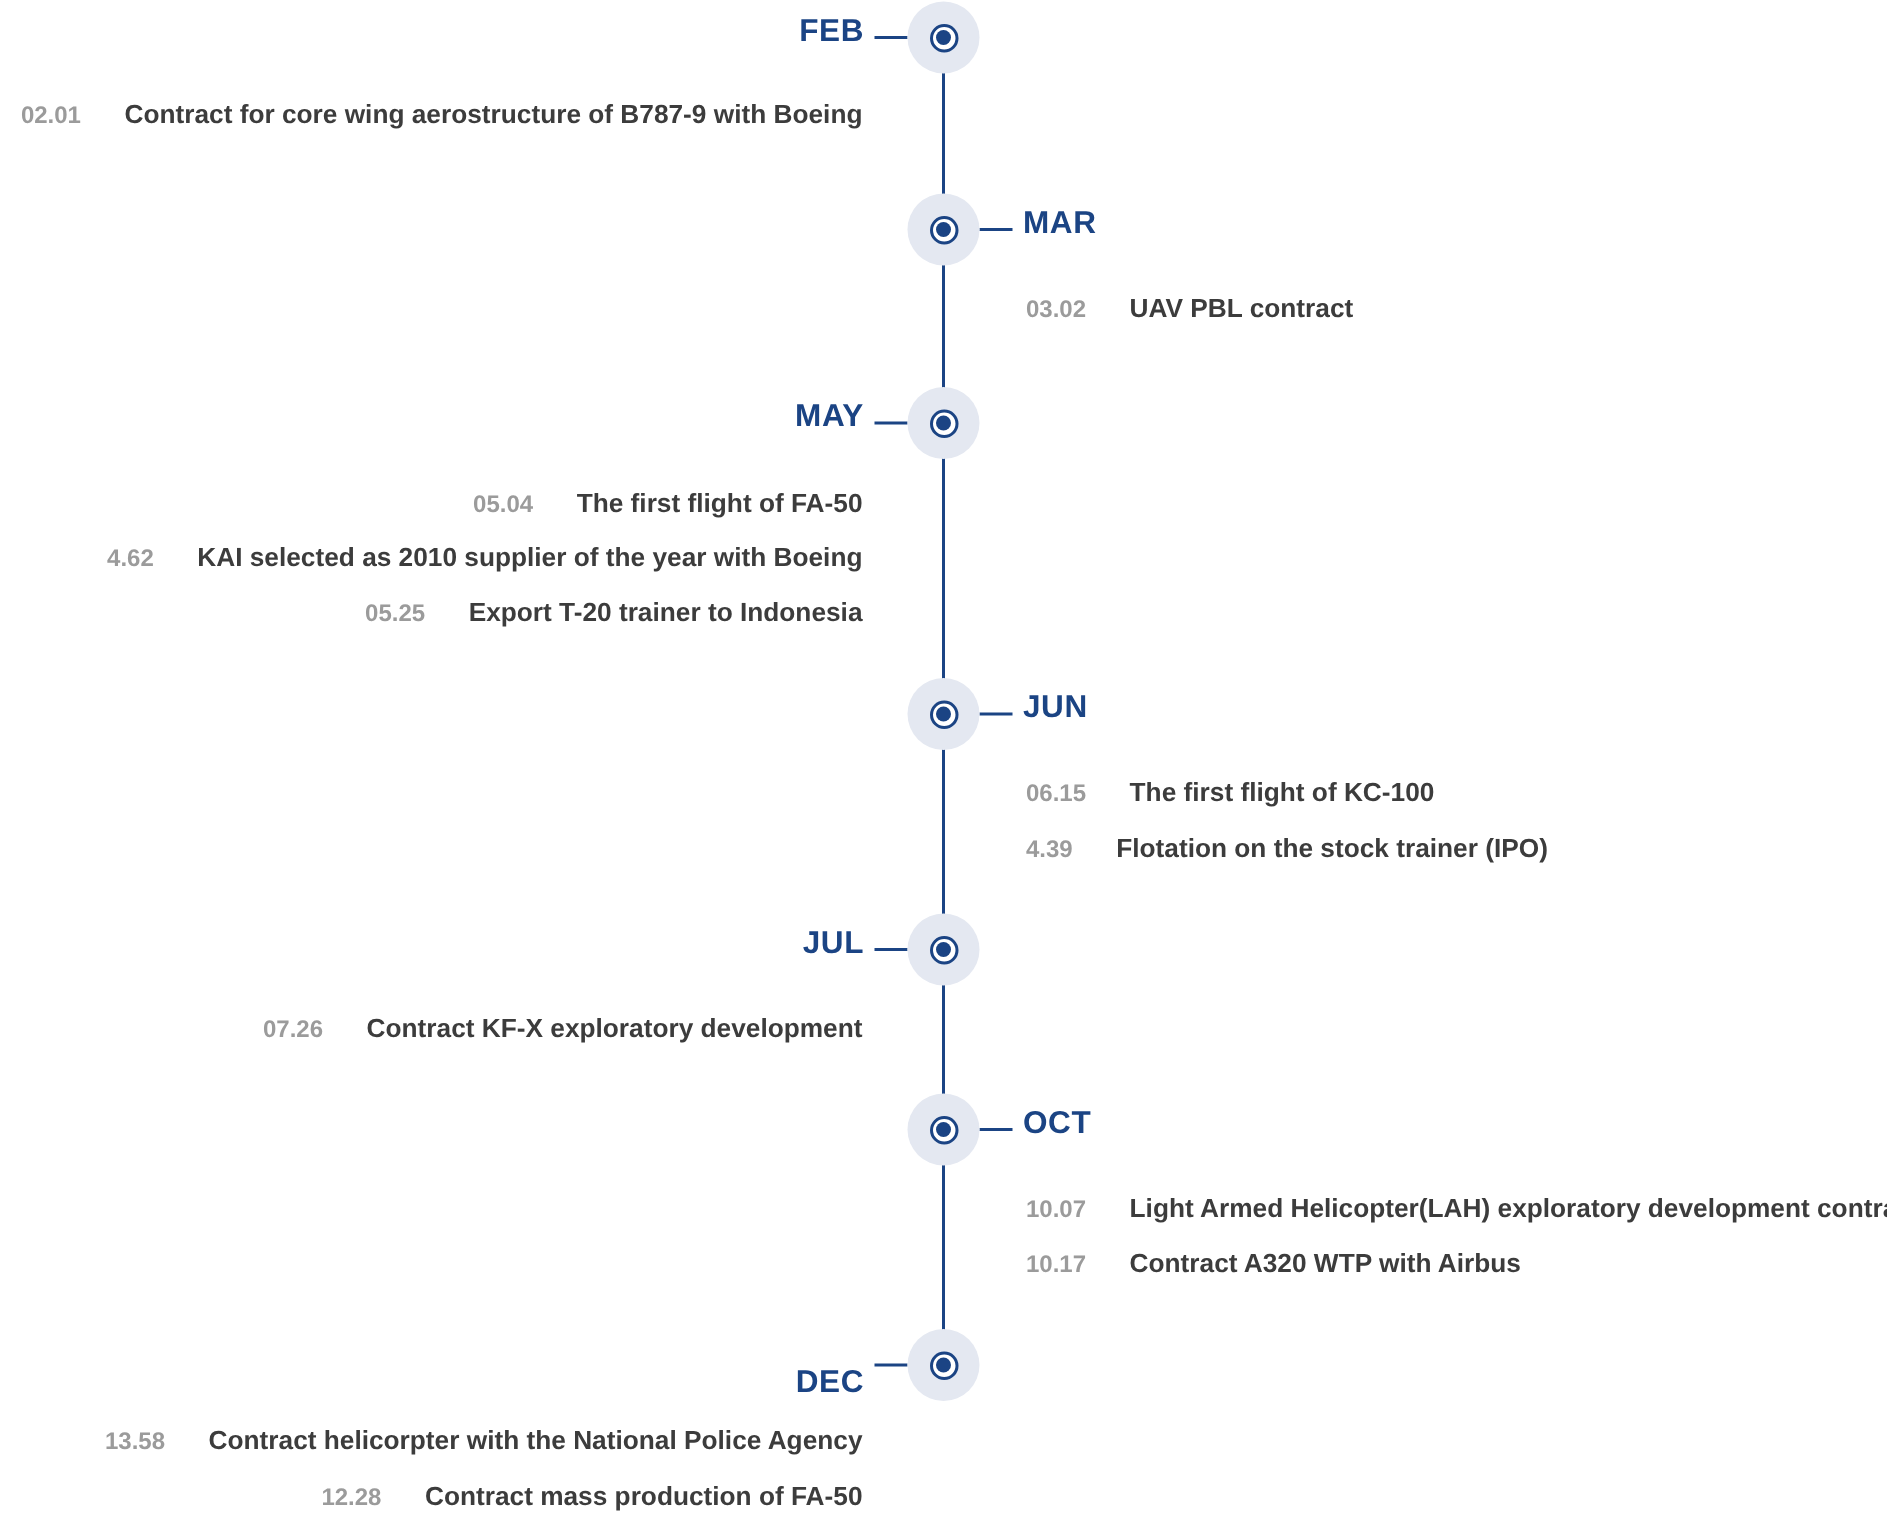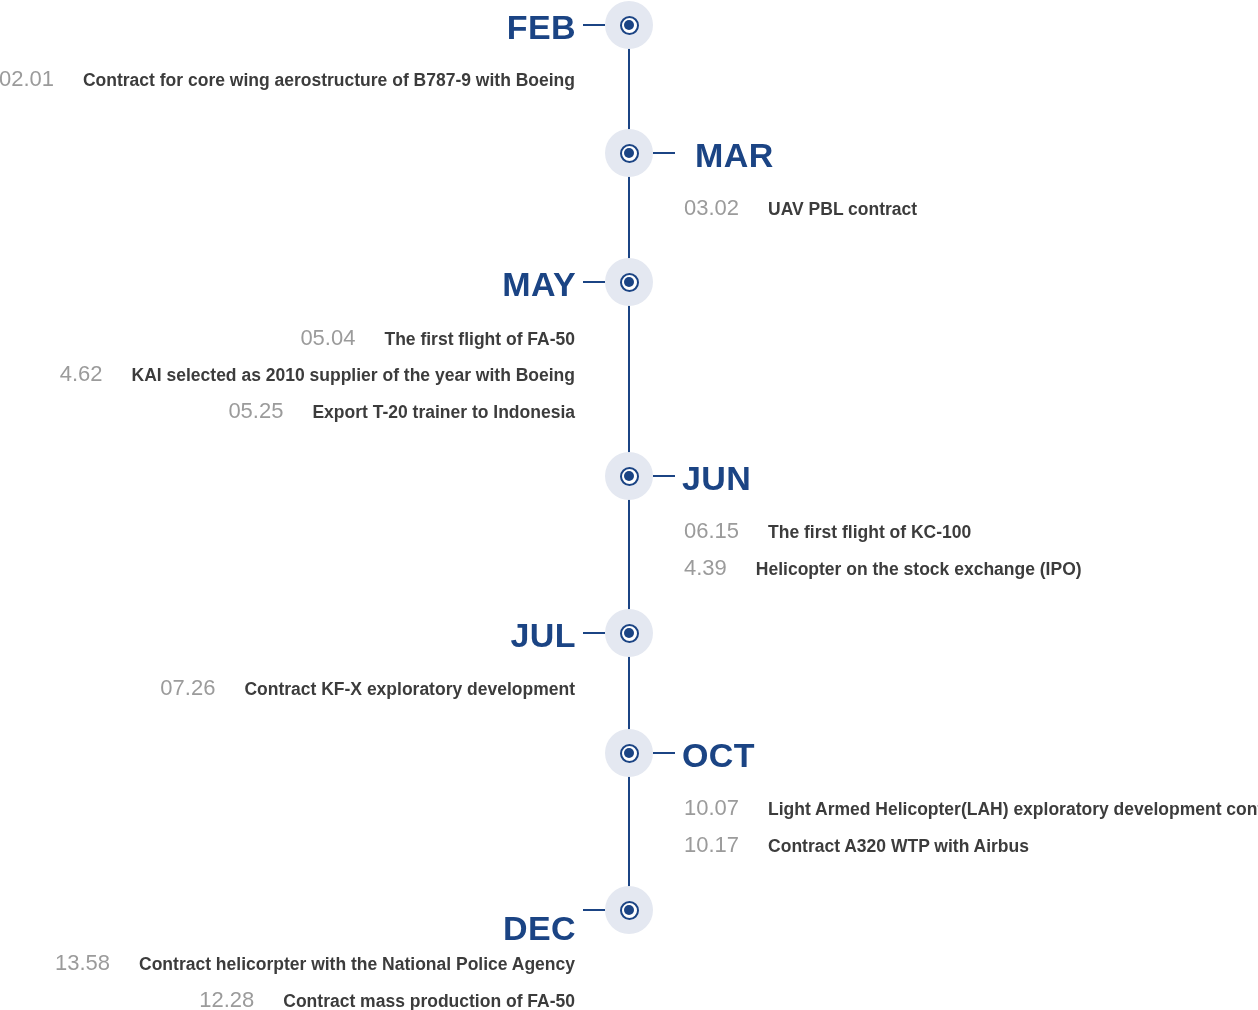--- a/index.html
+++ b/index.html
@@ -53,21 +53,21 @@
   .node .dot {
     width: 10px;
     height: 10px;
     border-radius: 50%;
     background: #1b4484;
   }
 
   
   .month {
     position: absolute;
-    font-size: 34px;
+    font-size: 21px;
     font-weight: bold;
     color: #1b4484;
     letter-spacing: 0.4px;
     line-height: 1;
     white-space: nowrap;
     z-index: 2;
   }
   .month.left  { right: 682px; text-align: right; }
   .month.right { left: 682px;  text-align: left;  }
 
@@ -84,23 +84,23 @@
   
   .event {
     position: absolute;
     white-space: nowrap;
     line-height: 1;
   }
   .event.left  { right: 683px; text-align: right; }
   .event.right { left: 684px;  text-align: left;  }
 
   .event .date {
-    font-size: 22px;
+    font-size: 16px;
     color: #9b9b9b;
-    font-weight: normal;
+    font-weight: bold;
   }
   .event .desc {
     font-size: 17.5px;
     color: #3c3c3c;
     font-weight: bold;
     margin-left: 29px;
   }
   .event.left .desc { }
 </style>
 </head>
@@ -116,41 +116,41 @@
     </div>
     <div class="stub left" style="top: 24px;"></div>
     <div class="month left" style="top: 10px;">FEB</div>
     <div class="event left" style="top: 68px;"><span class="date">02.01</span><span class="desc">Contract for core wing aerostructure of B787-9 with Boeing</span></div>
     <div class="node" style="top: 129px;">
       <span class="ring">
         <span class="dot"></span>
       </span>
     </div>
     <div class="stub right" style="top: 152px;"></div>
-    <div class="month right" style="top: 138px; margin-left: 13px;">MAR</div>
+    <div class="month right" style="top: 138px;">MAR</div>
     <div class="event right" style="top: 197px;"><span class="date">03.02</span><span class="desc">UAV PBL contract</span></div>
     <div class="node" style="top: 258px;">
       <span class="ring">
         <span class="dot"></span>
       </span>
     </div>
     <div class="stub left" style="top: 281px;"></div>
     <div class="month left" style="top: 267px;">MAY</div>
     <div class="event left" style="top: 327px;"><span class="date">05.04</span><span class="desc">The first flight of FA-50</span></div>
     <div class="event left" style="top: 363px;"><span class="date">4.62</span><span class="desc">KAI selected as 2010 supplier of the year with Boeing</span></div>
     <div class="event left" style="top: 400px;"><span class="date">05.25</span><span class="desc">Export T-20 trainer to Indonesia</span></div>
     <div class="node" style="top: 452px;">
       <span class="ring">
         <span class="dot"></span>
       </span>
     </div>
     <div class="stub right" style="top: 475px;"></div>
     <div class="month right" style="top: 461px;">JUN</div>
     <div class="event right" style="top: 520px;"><span class="date">06.15</span><span class="desc">The first flight of KC-100</span></div>
-    <div class="event right" style="top: 557px;"><span class="date">4.39</span><span class="desc">Helicopter on the stock exchange (IPO)</span></div>
+    <div class="event right" style="top: 557px;"><span class="date">4.39</span><span class="desc">Flotation on the stock trainer (IPO)</span></div>
     <div class="node" style="top: 609px;">
       <span class="ring">
         <span class="dot"></span>
       </span>
     </div>
     <div class="stub left" style="top: 632px;"></div>
     <div class="month left" style="top: 618px;">JUL</div>
     <div class="event left" style="top: 677px; text-align: center;"><span class="date">07.26</span><span class="desc">Contract KF-X exploratory development</span></div>
     <div class="node" style="top: 729px;">
       <span class="ring">

